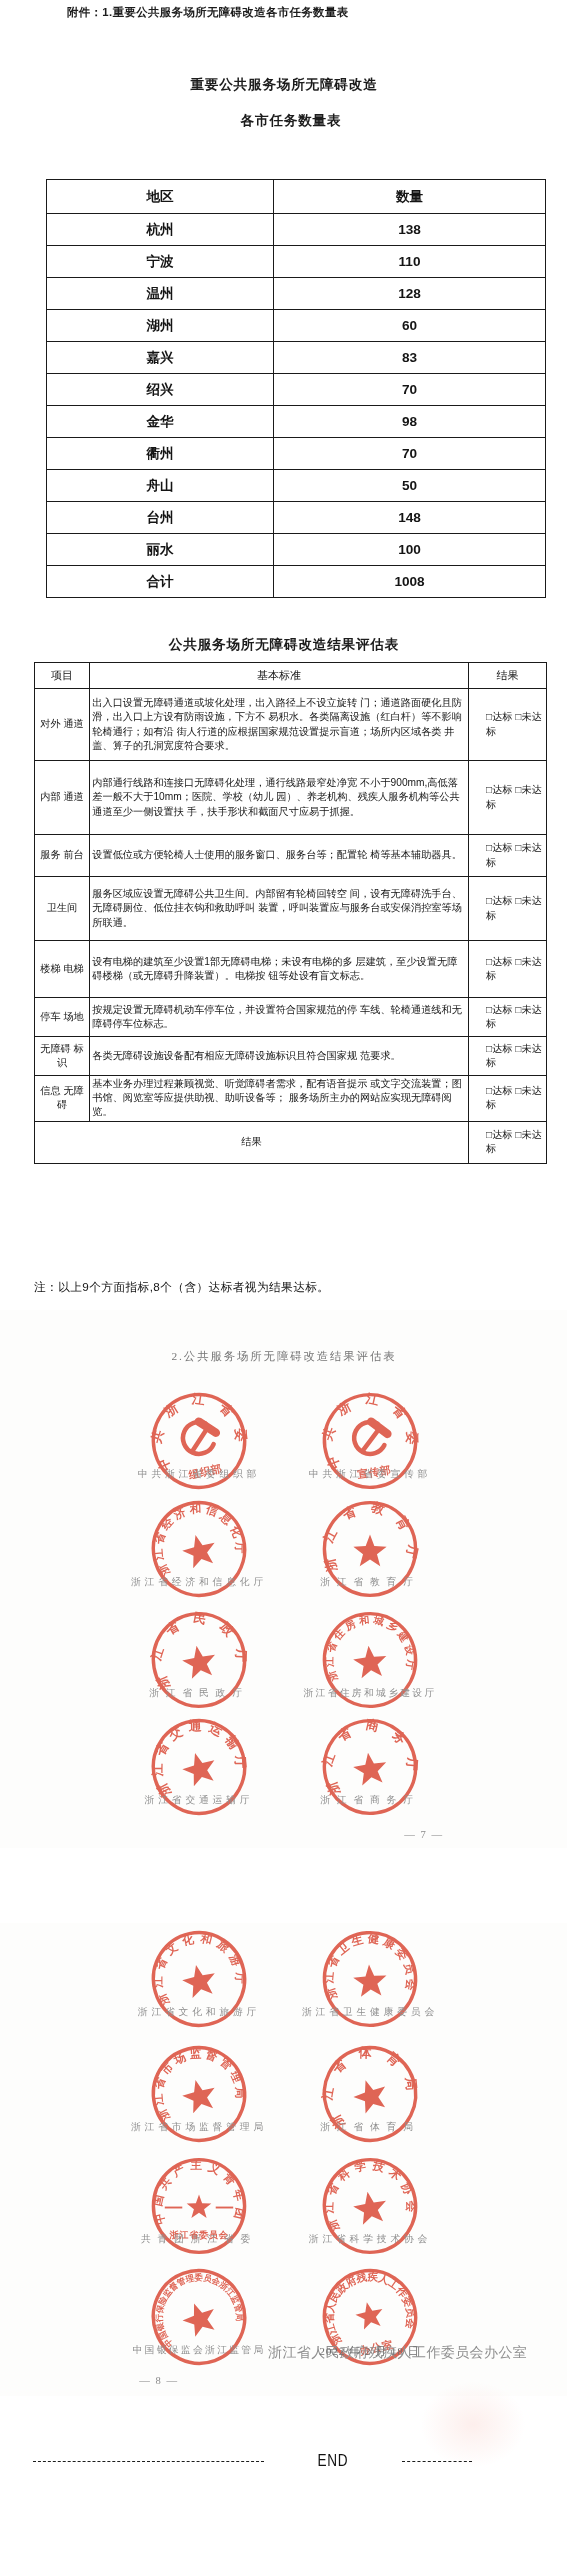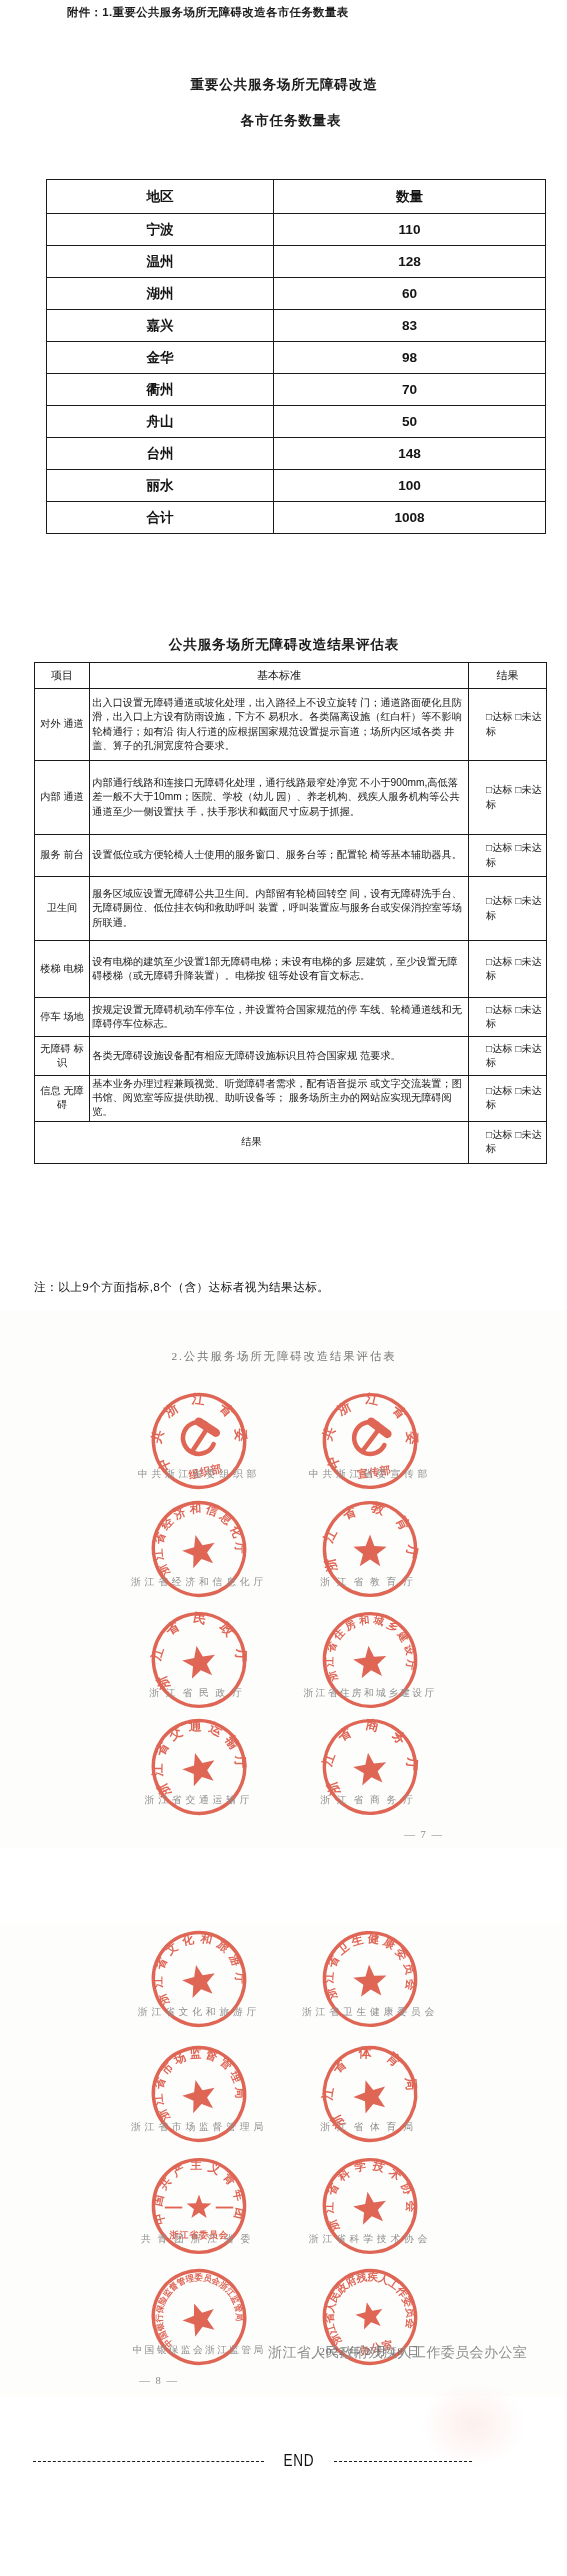--- a/index.html
+++ b/index.html
@@ -54,21 +54,21 @@
   }
   .scan-date{
     top:2344px;left:290px;width:159px;text-align:center;
     font-family:"Liberation Serif",serif;font-size:11.4px;color:#6e6e6e;letter-spacing:0.8px;
   }
   .pink-smudge{
     left:420px;top:2381px;width:106px;height:87px;
     background:radial-gradient(ellipse at center,rgba(236,120,100,.12),rgba(236,120,100,0) 70%);
   }
   
-  .end-row{left:33px;top:2453px;width:439px;display:flex;align-items:center;}
+  .end-row{left:33px;top:2453px;width:439px;display:flex;align-items:center;gap:34px;}
   .end-dash{border-top:1.5px dashed #1d1d1d;height:0;}
   .end-dash.l{width:231px;}
   .end-dash.r{flex:1;}
   .end-label{
     padding:0 16.7px;font-size:16px;font-weight:400;color:#111;
     font-family:"Liberation Sans",sans-serif;letter-spacing:0.8px;line-height:1;
     transform:scaleX(.85);
   }
 </style>
 </head>
@@ -88,34 +88,42 @@
       <col class="c2">
     </colgroup>
   <thead>
       <tr>
         <th>地区</th>
         <th>数量</th>
       </tr>
     </thead>
   <tbody>
       <tr>
+        <td>杭州</td>
+        <td>138</td>
+      </tr>
+      <tr>
         <td>宁波</td>
         <td>110</td>
       </tr>
       <tr>
         <td>温州</td>
         <td>128</td>
       </tr>
       <tr>
         <td>湖州</td>
         <td>60</td>
       </tr>
       <tr>
         <td>嘉兴</td>
         <td>83</td>
+      </tr>
+      <tr>
+        <td>绍兴</td>
+        <td>70</td>
       </tr>
       <tr>
         <td>金华</td>
         <td>98</td>
       </tr>
       <tr>
         <td>衢州</td>
         <td>70</td>
       </tr>
       <tr>

